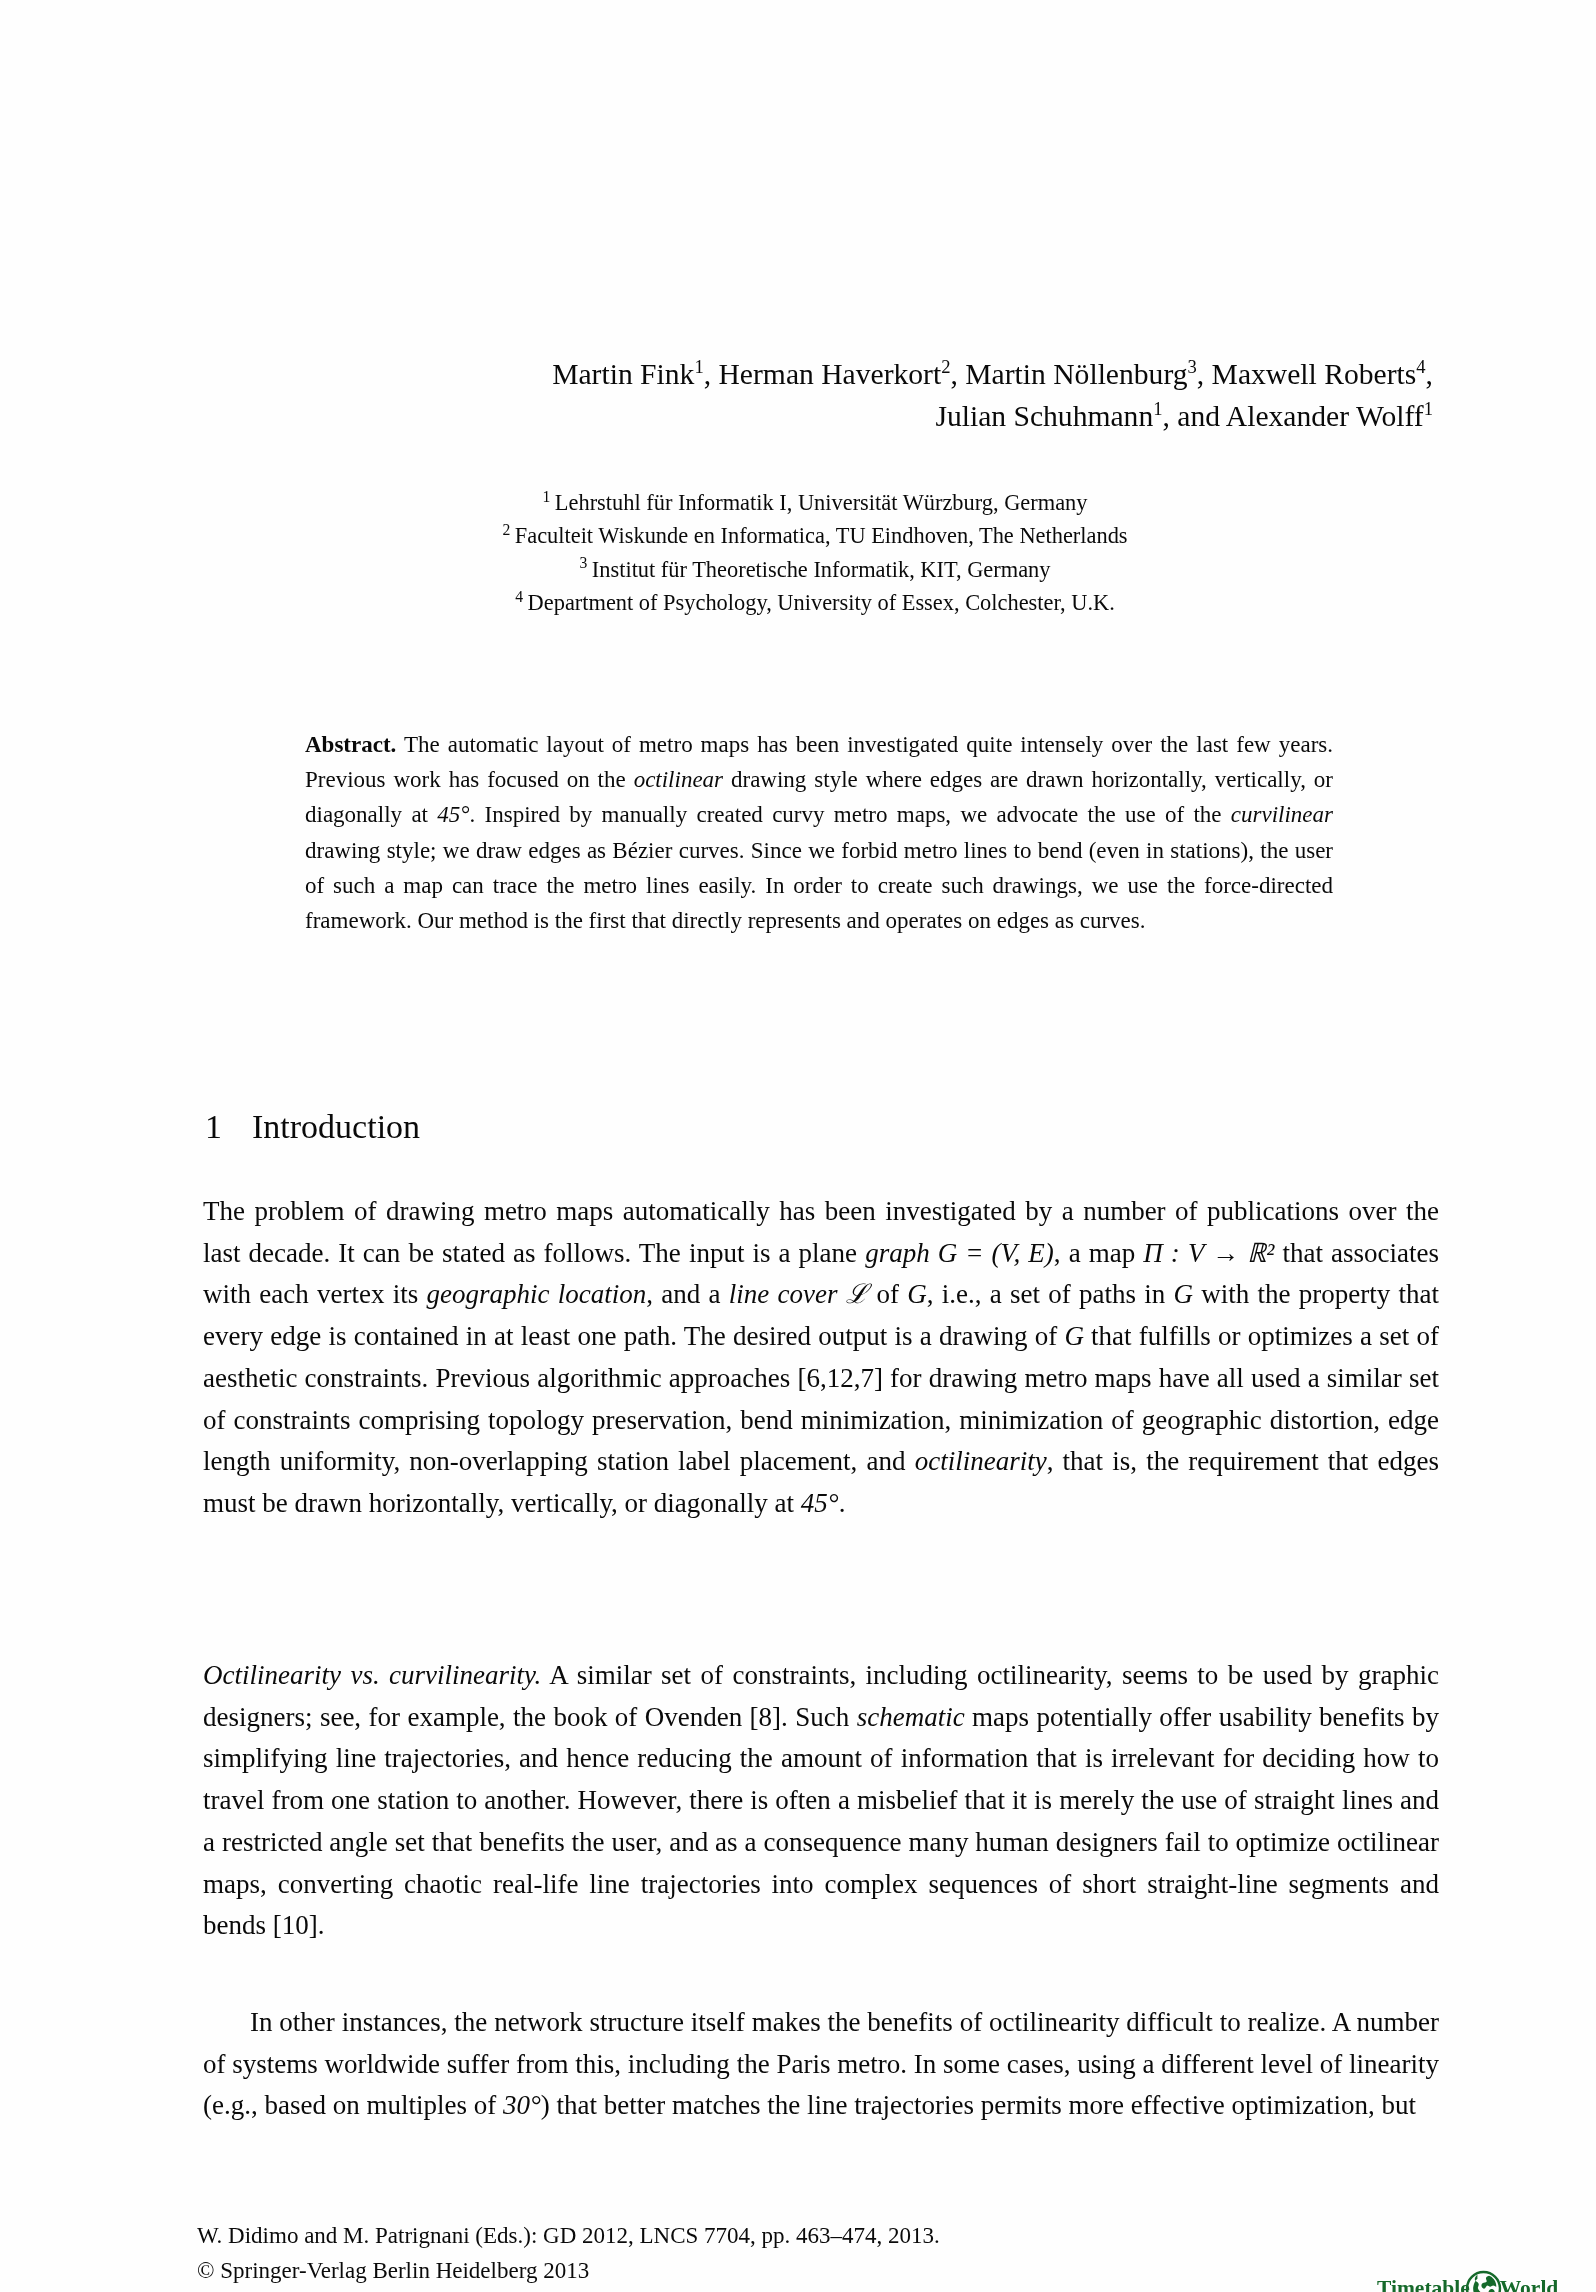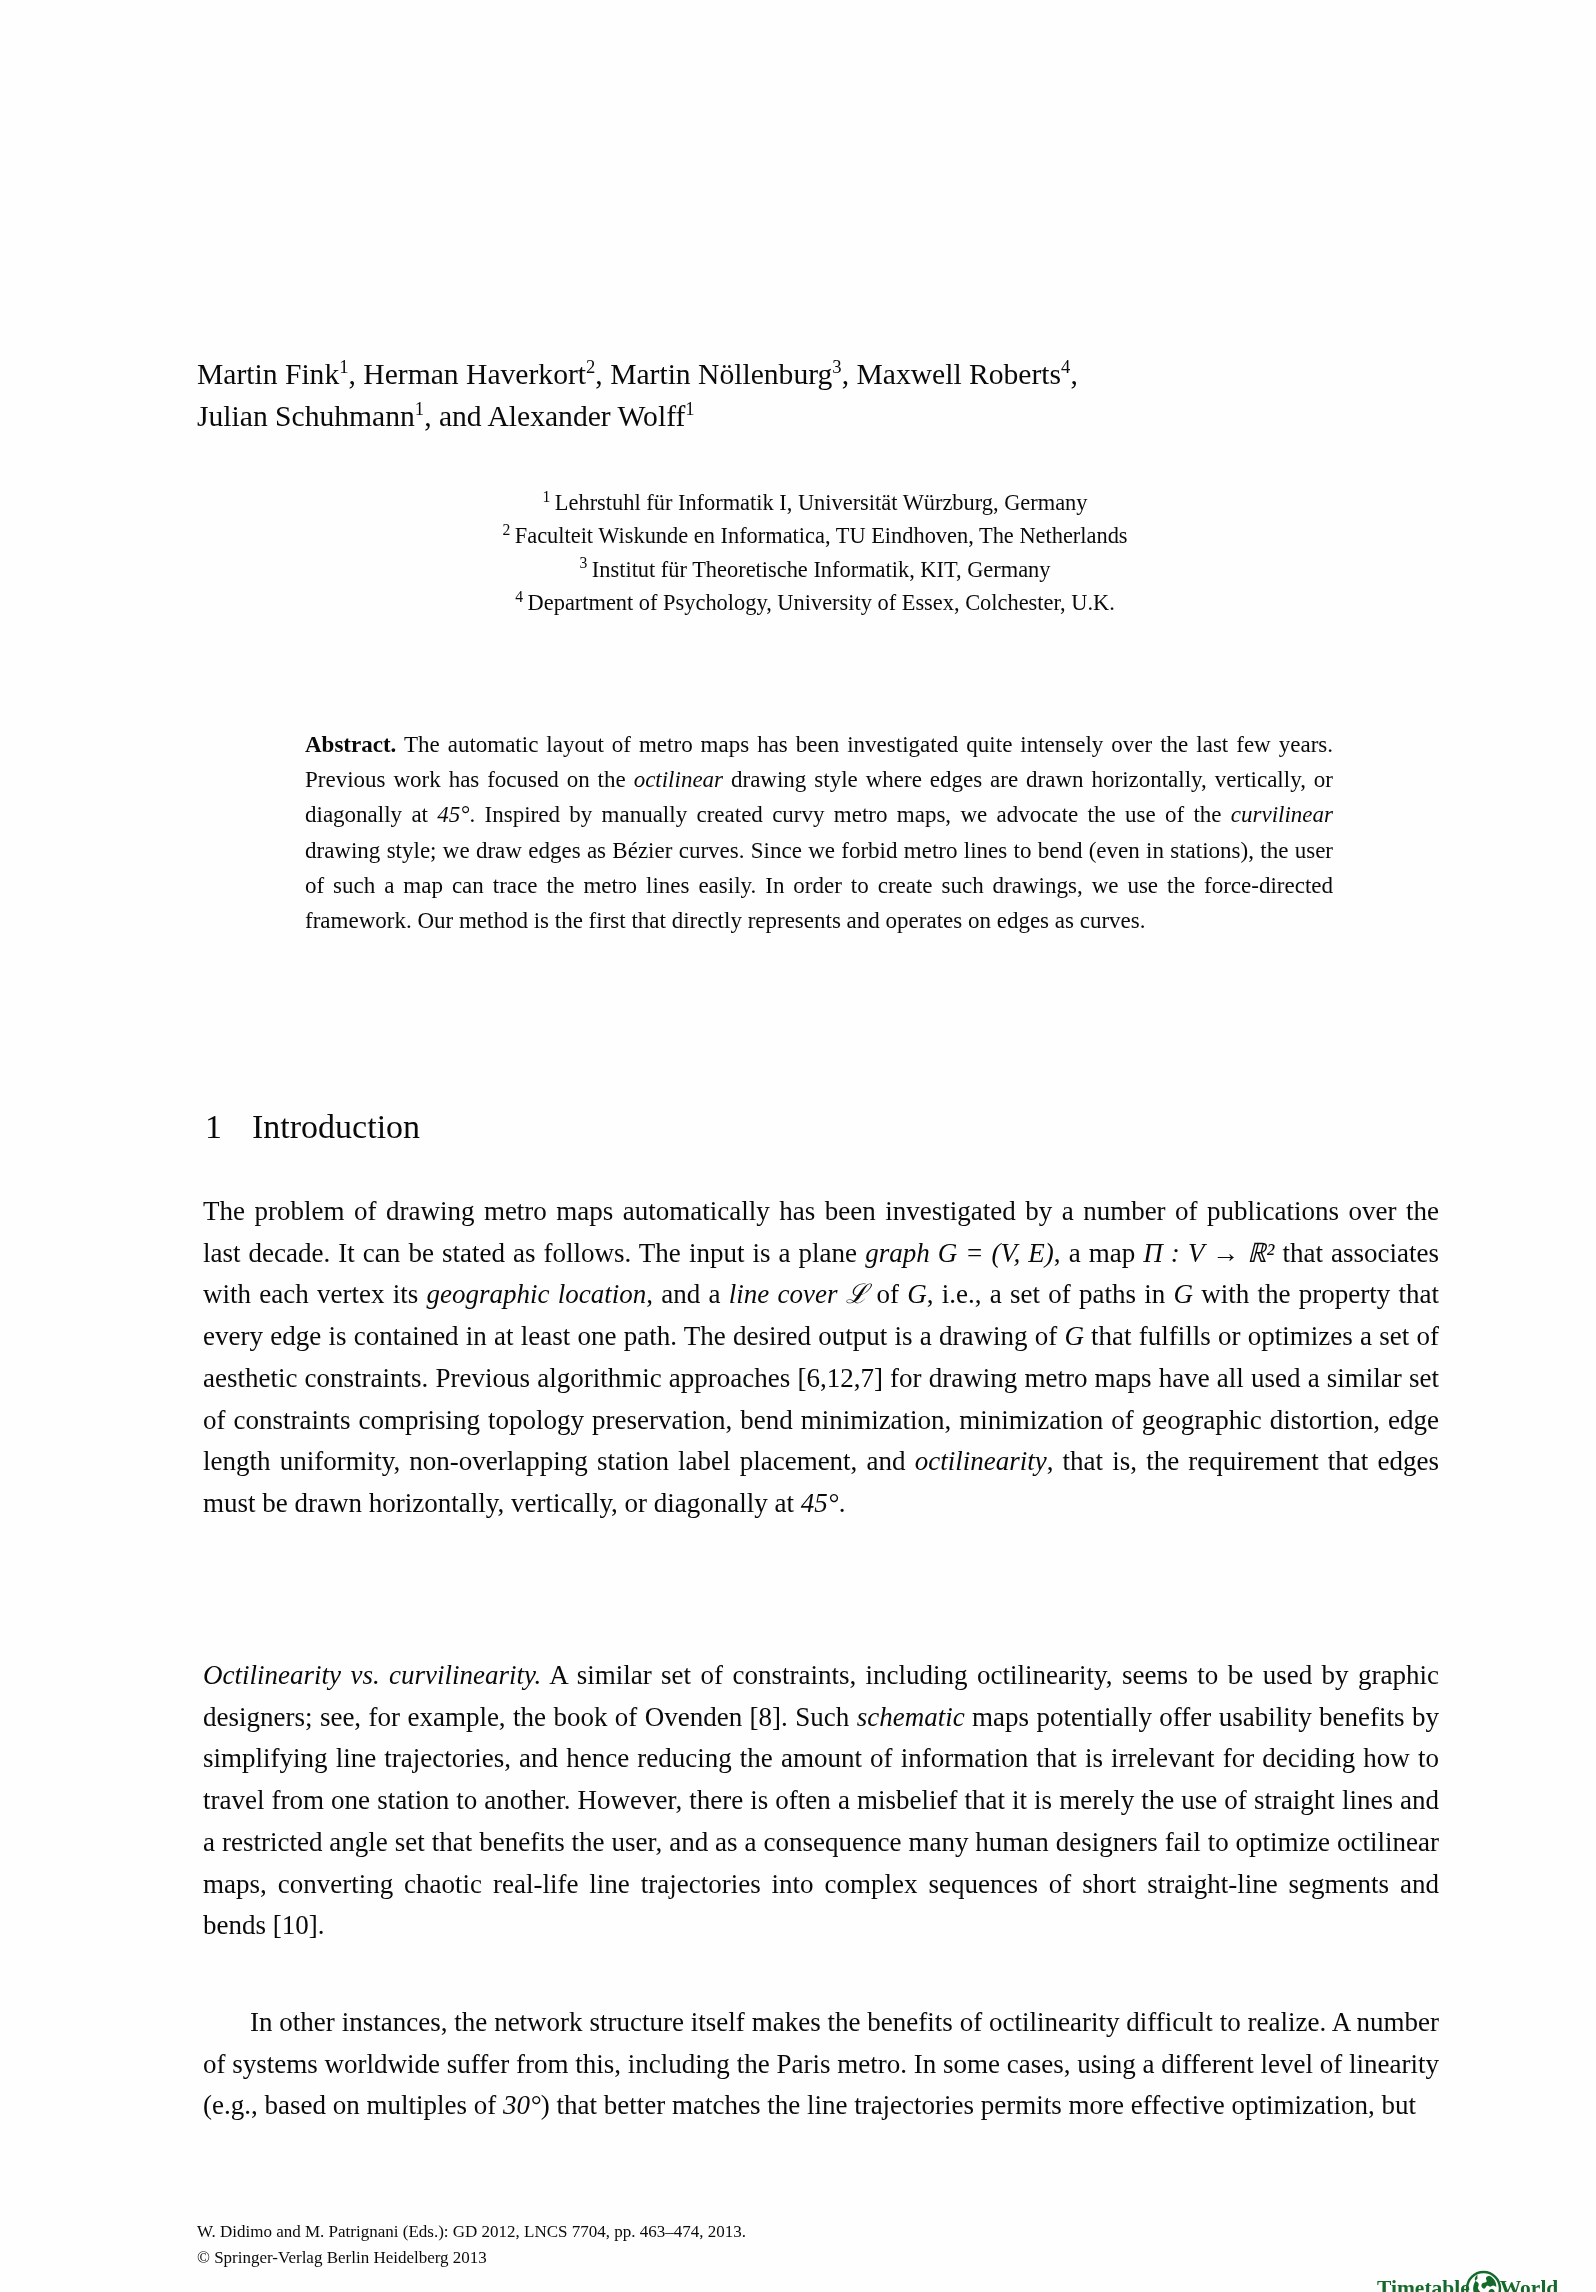--- a/index.html
+++ b/index.html
@@ -35,21 +35,21 @@
     letter-spacing: 0.2px;
     line-height: 1.2;
   }
 
   
   .authors {
     position: absolute;
     left: 197px;
     top: 353px;
     width: 1236px;
-    text-align: left;
+    text-align: right;
     font-size: 29.6px;
     line-height: 1.42;
   }
   .authors sup {
     font-size: 0.63em;
     vertical-align: super;
     line-height: 0;
   }
 
   
@@ -110,21 +110,21 @@
   #para-3 { text-indent: 47px; }
 
   .mathit { font-style: italic; font-family: "Liberation Serif", serif; }
 
   
   .footer {
     position: absolute;
     left: 197px;
     top: 2219px;
     width: 1236px;
-    font-size: 17px;
+    font-size: 23px;
     line-height: 1.52;
   }
 
   
   .logo {
     position: absolute;
     left: 1377px;
     top: 2223px;
     display: flex;
     align-items: center;

